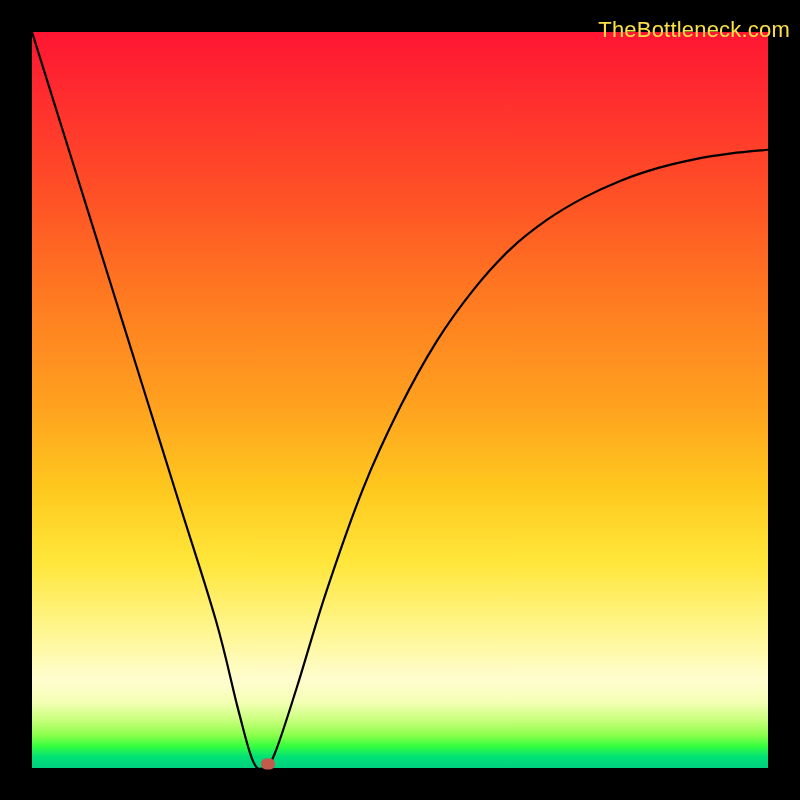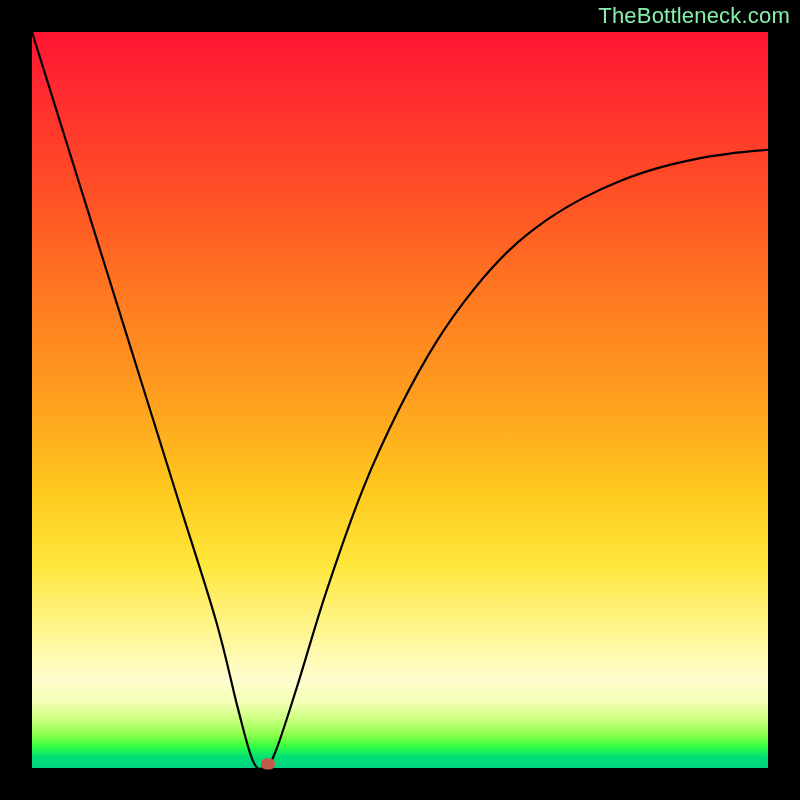--- a/index.html
+++ b/index.html
@@ -12,23 +12,23 @@
     font-family: Arial, Helvetica, sans-serif;
   }
   .frame {
     position: relative;
     width: 800px;
     height: 800px;
     background: #000;
   }
   .watermark {
     position: absolute;
-    top: 3px;
+    top: 17px;
     right: 10px;
-    color: #86efac;
+    color: #fde047;
     font-size: 22px;
     font-weight: 400;
     letter-spacing: 0.2px;
     z-index: 10;
   }
   .plot-area {
     position: absolute;
     left: 32px;
     top: 32px;
     width: 736px;

